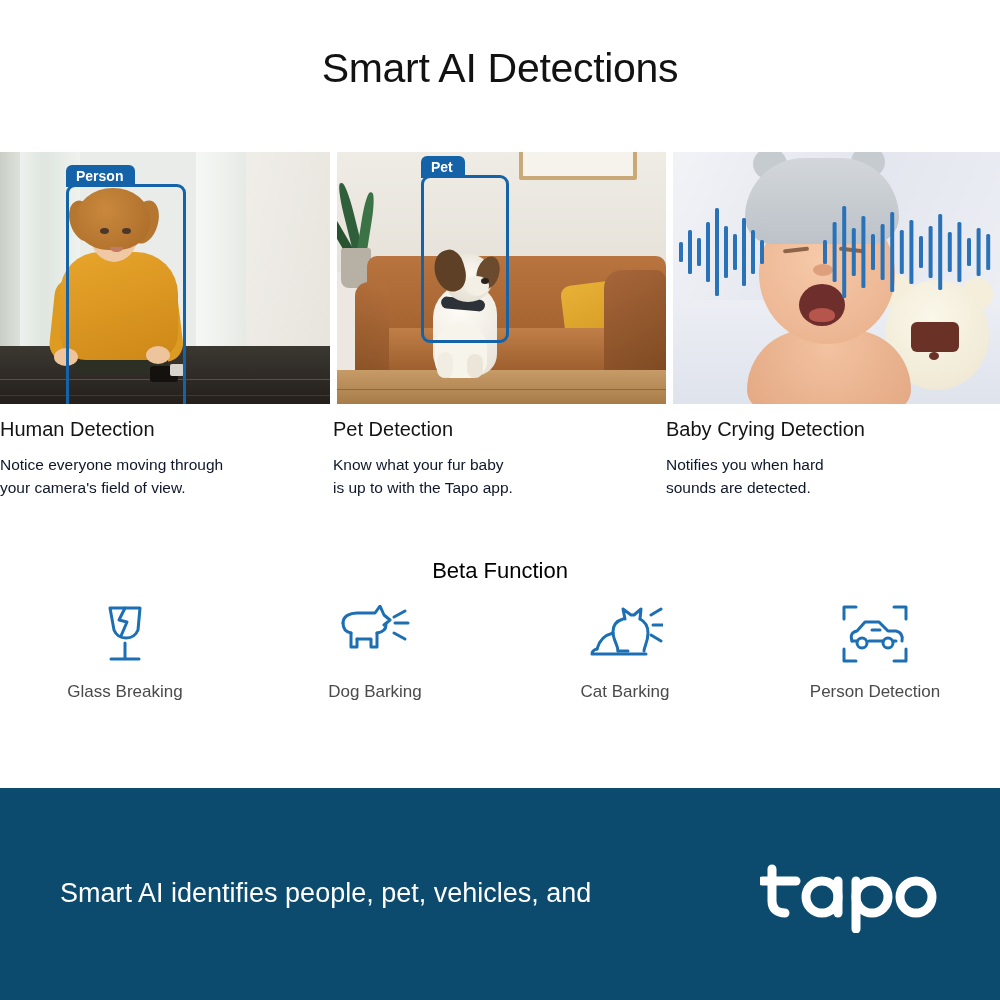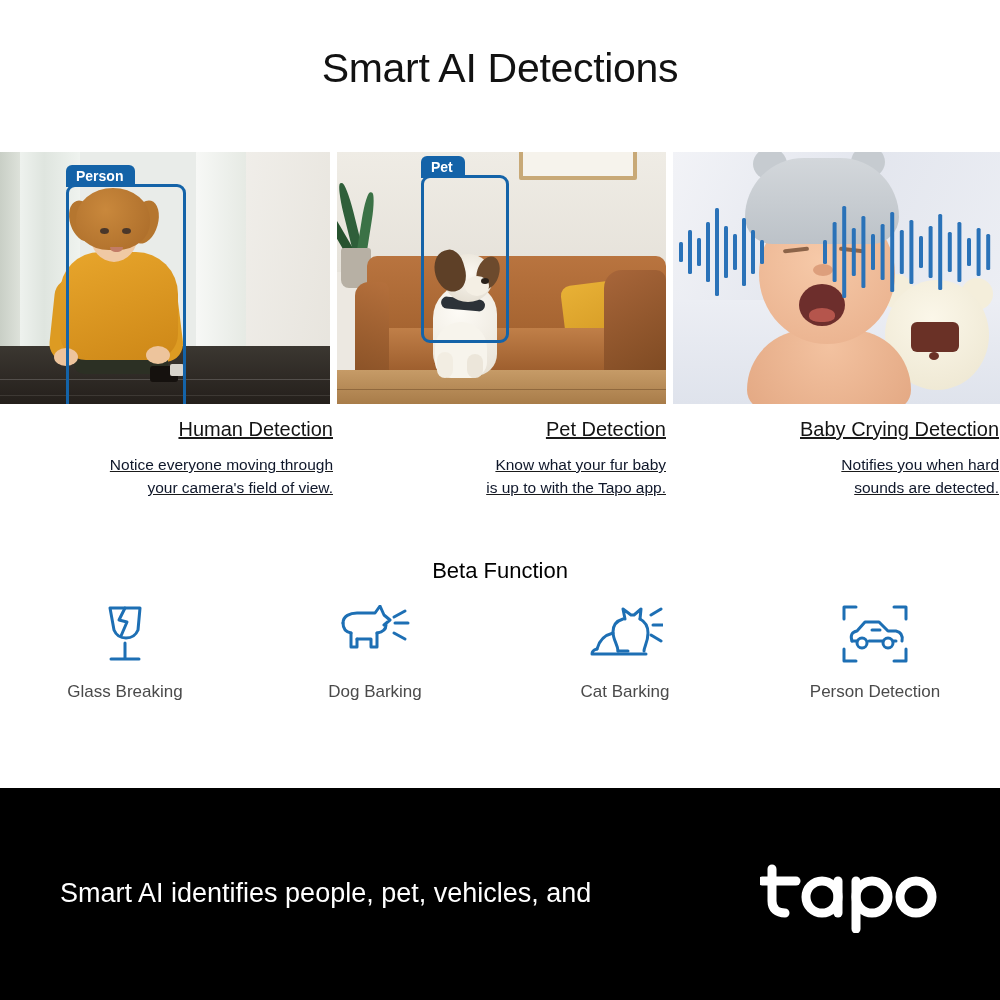--- a/index.html
+++ b/index.html
@@ -203,21 +203,21 @@
   
   .waveform{ position:absolute; left:0; top:0; width:100%; height:100%;
     pointer-events:none; }
 
   
   .caption-row{
     position:absolute;
     top:418px; left:0; width:1000px;
     display:flex;
   }
-  .caption{ width:333px; text-align:right;text-decoration:underline; }
+  .caption{ width:333px; text-align:left; }
   .caption-title{
     font-size:20px; font-weight:400; color:#141414;
     margin-bottom:12px;
   }
   .caption-desc{
     font-size:15.5px; color:#0f172a; line-height:1.5;
   }
 
   
   .beta-title{
@@ -231,21 +231,21 @@
   .beta-item{ width:250px; text-align:center; }
   .beta-icon{ height:68px; display:flex; align-items:center; justify-content:center; }
   .beta-label{
     margin-top:14px; font-size:17px; color:#4a4a4a; font-weight:400;
   }
 
   
   .footer{
     position:absolute;
     left:0; top:788px; width:1000px; height:212px;
-    background:#000000;
+    background:#0c4a6e;
     display:flex; align-items:center;
   }
   .footer-text{
     color:#ffffff;
     font-size:27px;
     line-height:1.52;
     padding-left:60px;
     max-width:650px;
     font-weight:400;
   }

